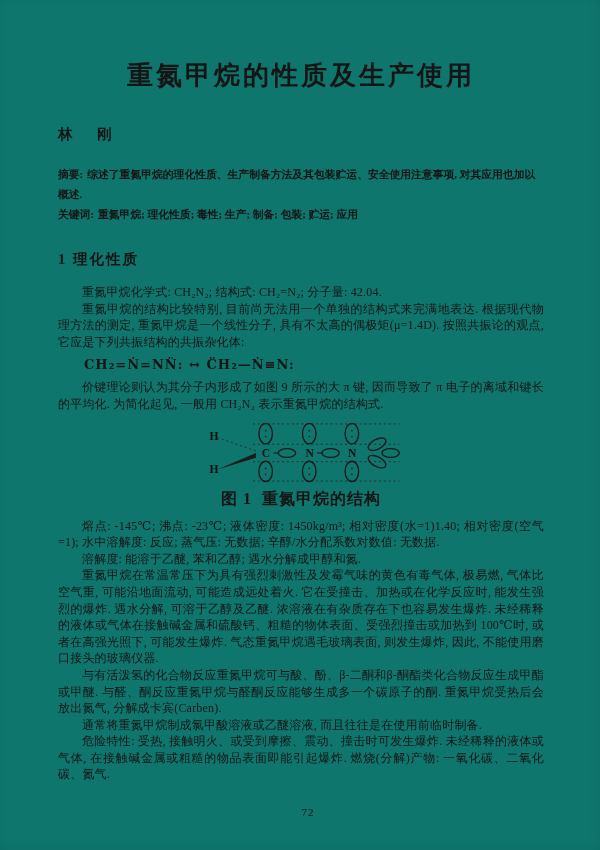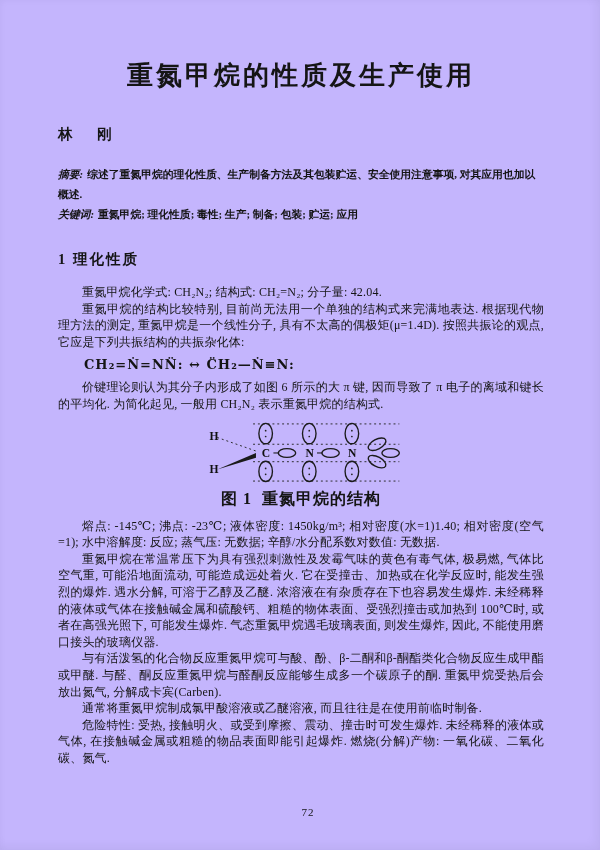--- a/index.html
+++ b/index.html
@@ -1,20 +1,20 @@
 <!DOCTYPE html>
 <html><head>
 <meta charset="utf-8">
 <style>
   html, body { margin: 0; padding: 0; }
   .page {
     position: relative;
     width: 600px;
     height: 850px;
-    background: #c4b5fd;
+    background: #0f766e;
     box-shadow: inset -4px -4px 10px rgba(0,0,0,0.045), inset 2px 2px 6px rgba(0,0,0,0.02);
     font-family: "Liberation Serif", "DejaVu Serif", serif;
     color: #151515;
     overflow: hidden;
   }
   .content { padding: 58px 56px 0 58px; }
 
   .title {
     margin: 0;
     text-align: center;
@@ -30,21 +30,21 @@
     letter-spacing: 5px;
   }
   .affiliation {
     margin-top: 9px;
     text-align: center;
     font-size: 10.5px;
     letter-spacing: 0.5px;
   }
   .meta { margin-top: 20px; font-size: 10.8px; line-height: 20px; font-weight: 600; }
   .meta-line { text-align: left; }
-  .meta-label { font-weight: 700; margin-right: 4px; font-style: italic; }
+  .meta-label { font-weight: 700; margin-right: 4px; }
 
   .section-heading {
     margin: 26px 0 0 0;
     font-size: 14.5px;
     font-weight: bold;
     letter-spacing: 2px;
   }
 
   p.body {
     margin: 0;
@@ -111,21 +111,21 @@
       </div>
     </div>
 
     <h2 class="section-heading">1  理化性质</h2>
 
     <p class="body first">重氮甲烷化学式: CH₂N₂; 结构式: CH₂=N₂; 分子量: 42.04.</p>
     <p class="body">重氮甲烷的结构比较特别, 目前尚无法用一个单独的结构式来完满地表达. 根据现代物理方法的测定, 重氮甲烷是一个线性分子, 具有不太高的偶极矩(μ=1.4D). 按照共振论的观点, 它应是下列共振结构的共振杂化体:</p>
 
     <div class="formula-line">CH₂=Ṅ=NN̈:   ↔   C̈H₂—Ṅ≡N:</div>
 
-    <p class="body">价键理论则认为其分子内形成了如图 6 所示的大 π 键, 因而导致了 π 电子的离域和键长的平均化. 为简化起见, 一般用 CH₂N₂ 表示重氮甲烷的结构式.</p>
+    <p class="body">价键理论则认为其分子内形成了如图 9 所示的大 π 键, 因而导致了 π 电子的离域和键长的平均化. 为简化起见, 一般用 CH₂N₂ 表示重氮甲烷的结构式.</p>
 
     <div class="figure-block">
       <svg width="205" height="62" viewBox="0 0 210 64">
 
         <line class="dashline" x1="55" y1="3" x2="206" y2="3"></line>
         <line class="dashline" x1="55" y1="24" x2="206" y2="24"></line>
         <line class="dashline" x1="55" y1="42" x2="206" y2="42"></line>
         <line class="dashline" x1="55" y1="62" x2="206" y2="62"></line>
 
         <line class="dashline" x1="18" y1="17" x2="58" y2="31"></line>
@@ -165,20 +165,21 @@
         <text class="atomtext" x="64" y="37">C</text>
         <text class="atomtext" x="109" y="37">N</text>
         <text class="atomtext" x="153" y="37">N</text>
       </svg>
       <div class="figure-caption">
         <span class="cap-label">图 1</span><span>重氮甲烷的结构</span>
       </div>
     </div>
 
     <p class="body" style="margin-top:8px">熔点: -145℃; 沸点: -23℃; 液体密度: 1450kg/m³; 相对密度(水=1)1.40; 相对密度(空气=1); 水中溶解度: 反应; 蒸气压: 无数据; 辛醇/水分配系数对数值: 无数据.</p>
+    <p class="body">溶解度: 能溶于乙醚, 苯和乙醇; 遇水分解成甲醇和氮.</p>
     <p class="body">重氮甲烷在常温常压下为具有强烈刺激性及发霉气味的黄色有毒气体, 极易燃, 气体比空气重, 可能沿地面流动, 可能造成远处着火. 它在受撞击、加热或在化学反应时, 能发生强烈的爆炸. 遇水分解, 可溶于乙醇及乙醚. 浓溶液在有杂质存在下也容易发生爆炸. 未经稀释的液体或气体在接触碱金属和硫酸钙、粗糙的物体表面、受强烈撞击或加热到 100℃时, 或者在高强光照下, 可能发生爆炸. 气态重氮甲烷遇毛玻璃表面, 则发生爆炸, 因此, 不能使用磨口接头的玻璃仪器.</p>
     <p class="body">与有活泼氢的化合物反应重氮甲烷可与酸、酚、β-二酮和β-酮酯类化合物反应生成甲酯或甲醚. 与醛、酮反应重氮甲烷与醛酮反应能够生成多一个碳原子的酮. 重氮甲烷受热后会放出氮气, 分解成卡宾(Carben).</p>
     <p class="body">通常将重氮甲烷制成氯甲酸溶液或乙醚溶液, 而且往往是在使用前临时制备.</p>
     <p class="body">危险特性: 受热, 接触明火、或受到摩擦、震动、撞击时可发生爆炸. 未经稀释的液体或气体, 在接触碱金属或粗糙的物品表面即能引起爆炸. 燃烧(分解)产物: 一氧化碳、二氧化碳、氮气.</p>
 
   </div>
 
   <div class="page-number">72</div>
 </div>
 

